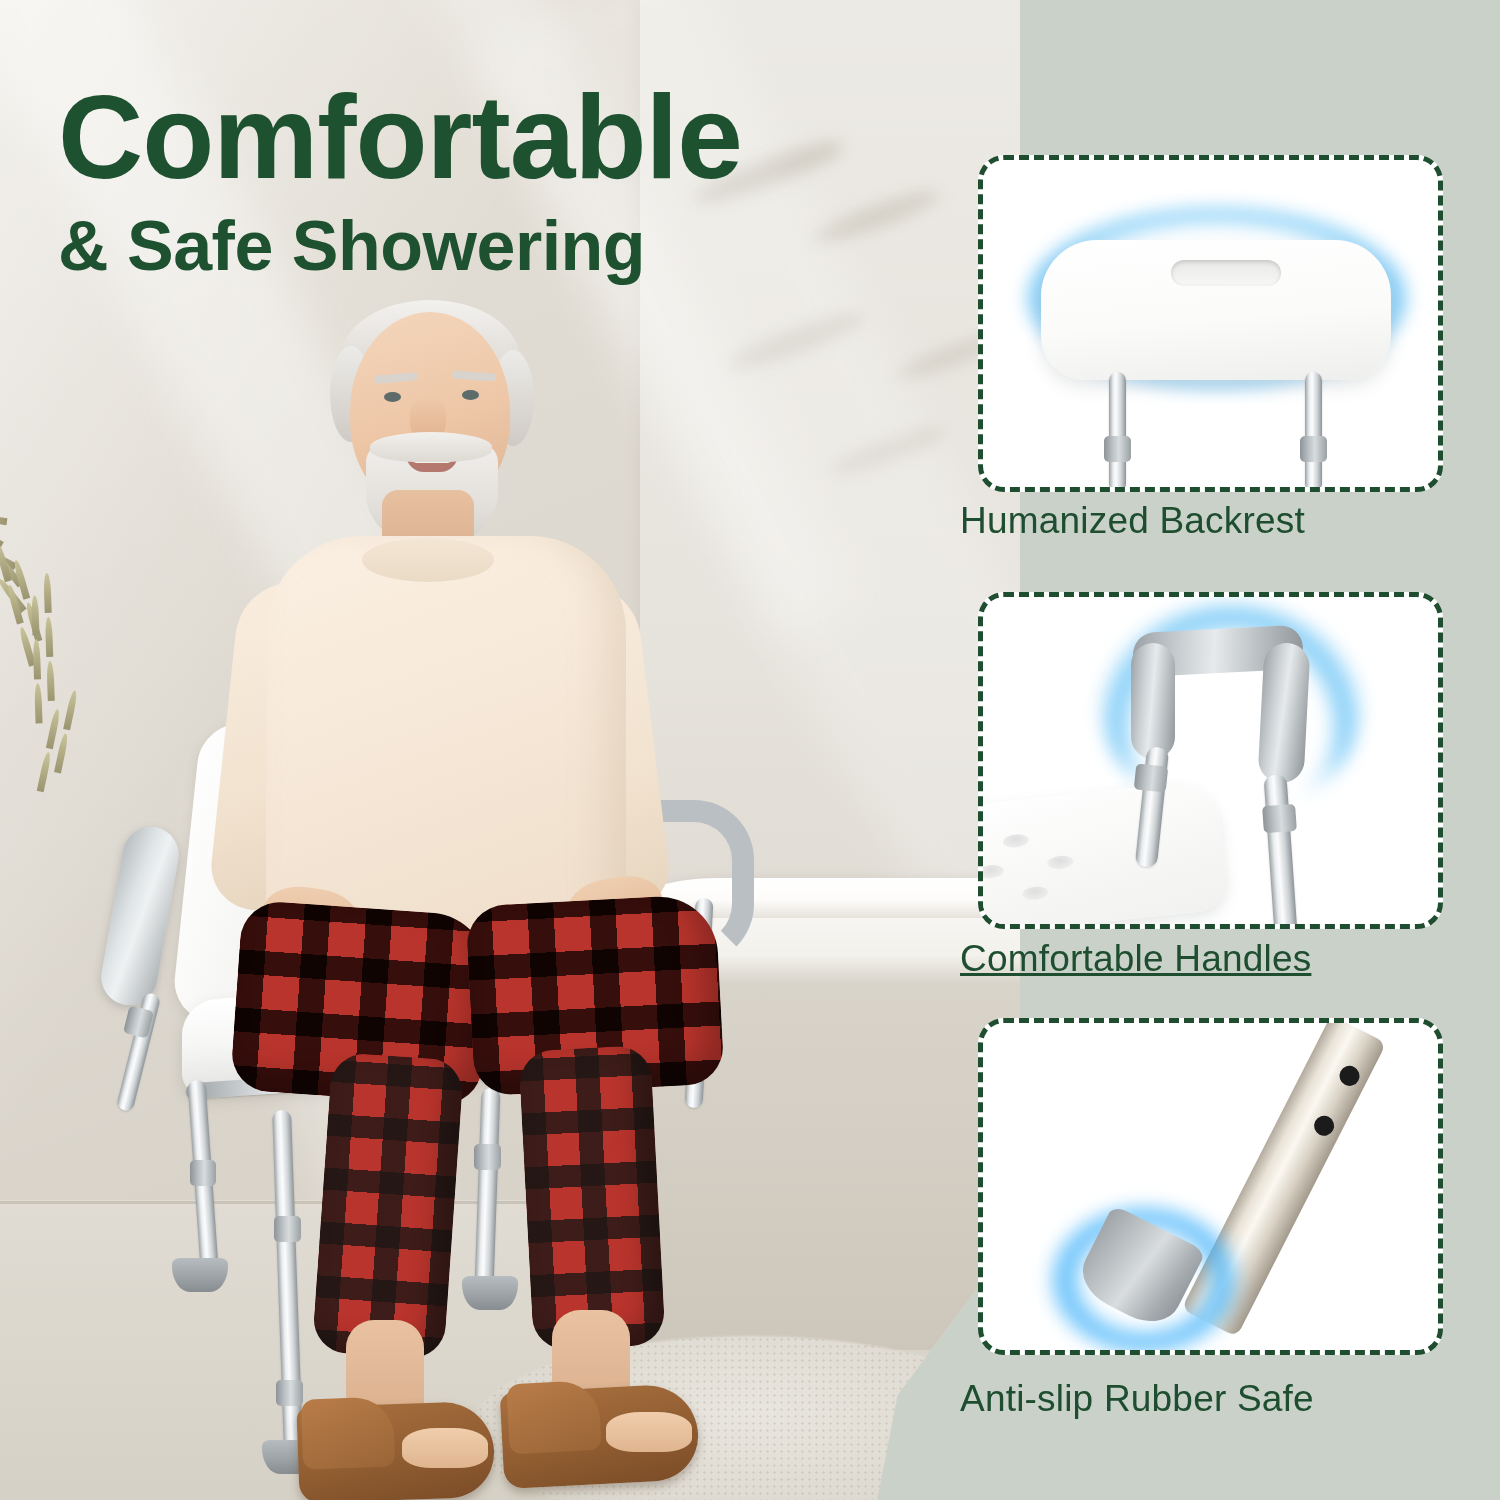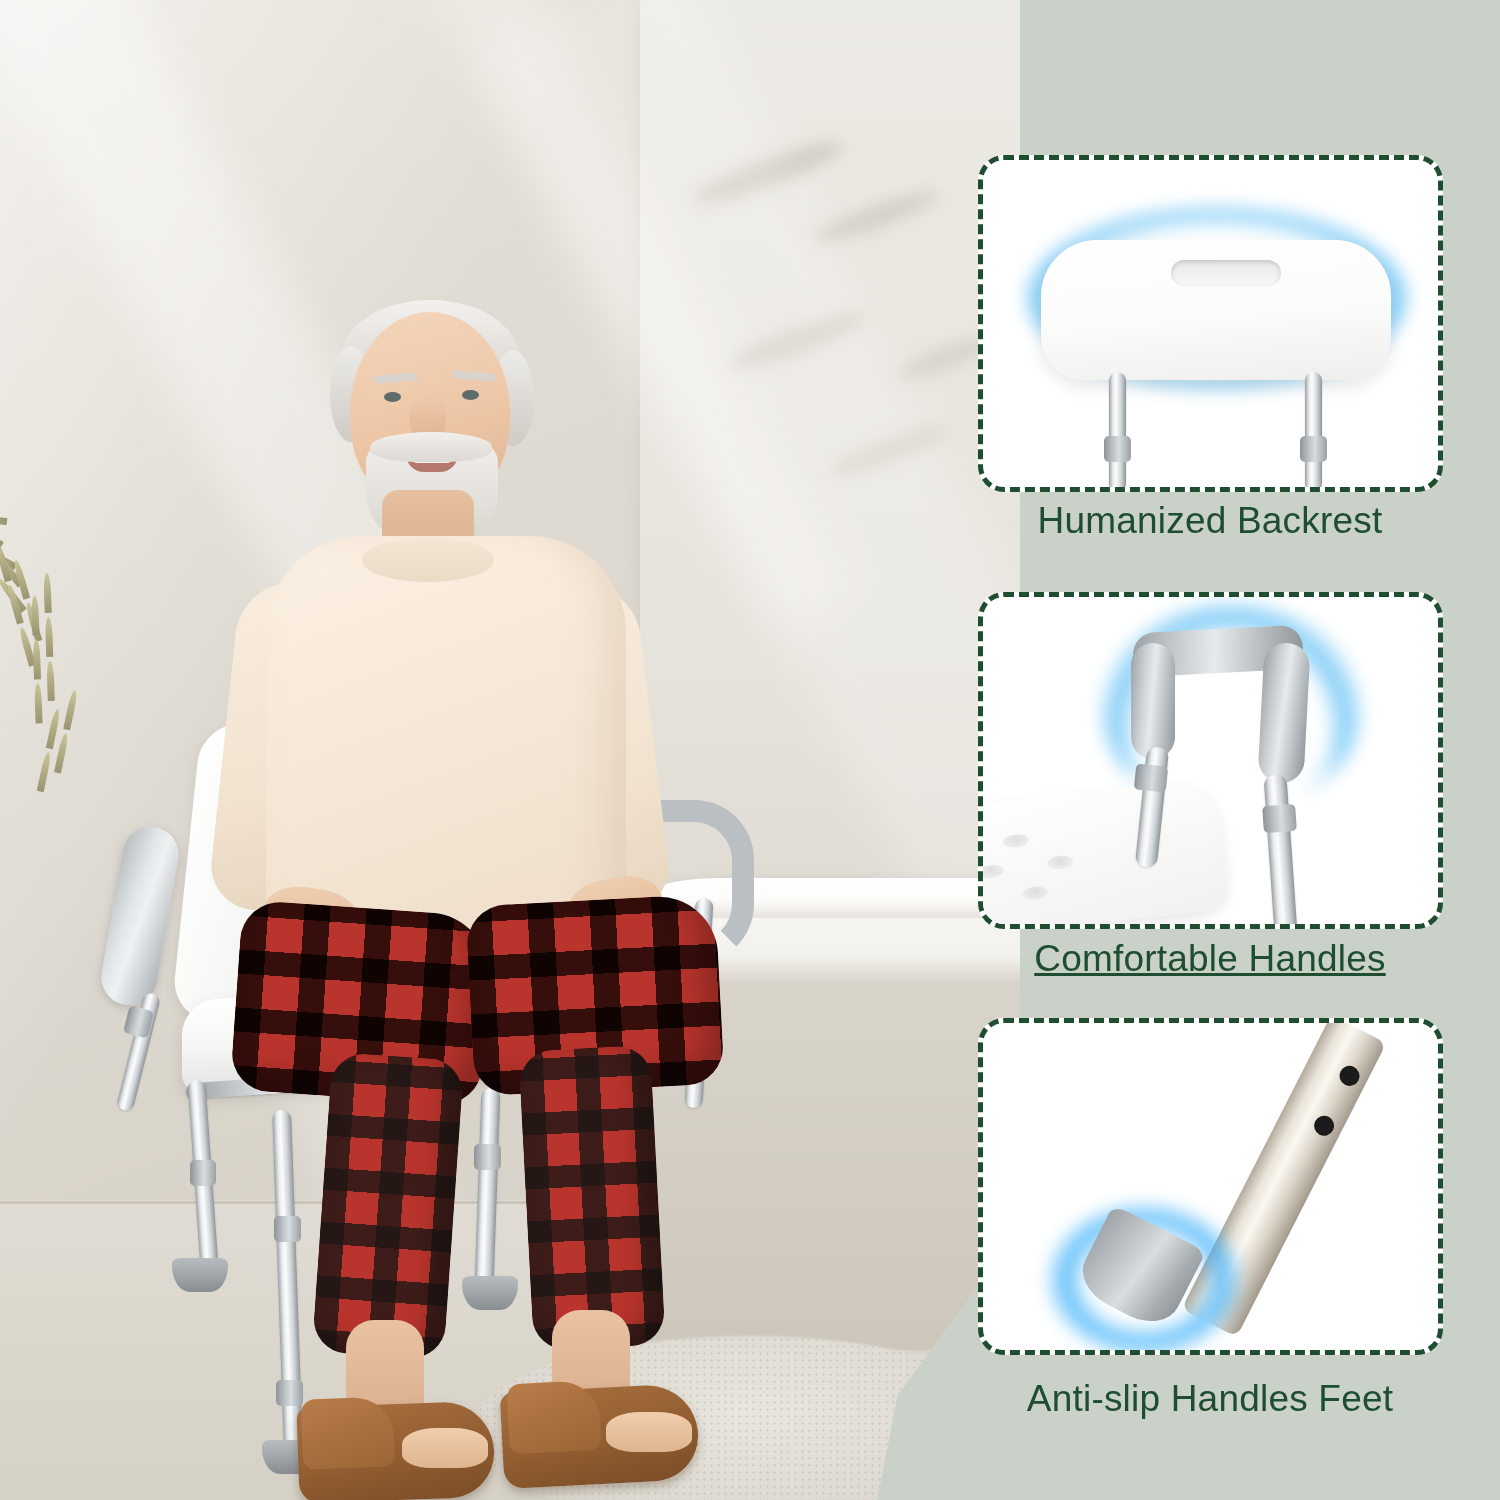--- a/index.html
+++ b/index.html
@@ -183,21 +183,21 @@
   .panel{position:absolute;left:960px;top:0;width:540px;height:1500px;}
   .card{
     position:absolute;left:18px;width:465px;height:337px;
     background:#ffffff;border:5px dashed #1e4d2f;border-radius:26px;
     box-sizing:border-box;overflow:hidden;
   }
   .card1{top:155px;}
   .card2{top:592px;}
   .card3{top:1018px;}
   .cap{
-    position:absolute;left:0;width:500px;text-align:center;
+    position:absolute;left:0;width:500px;text-align:left;
     color:#1e4d2f;font-size:37px;letter-spacing:.2px;white-space:nowrap;
   }
   .cap1{top:500px;}
   .cap2{top:938px;text-decoration:underline;}
   .cap3{top:1378px;}
 
   
   .glow{position:absolute;border-radius:50%;filter:blur(9px);}
 
   
@@ -380,20 +380,24 @@
       <div class="slipper" style="left:128px;top:1104px;transform:rotate(-2deg);"></div>
       <div class="slipper-strap" style="left:132px;top:1098px;transform:rotate(-2deg);"></div>
       <div class="toes" style="left:232px;top:1128px;"></div>
 
       <div class="slipper" style="left:332px;top:1088px;transform:rotate(-3deg);"></div>
       <div class="slipper-strap" style="left:338px;top:1082px;transform:rotate(-3deg);"></div>
       <div class="toes" style="left:436px;top:1112px;"></div>
     </div>
   </div>
 
+  <div class="headline">
+    <div class="h1">Comfortable</div>
+    <div class="h2">&amp; Safe Showering</div>
+  </div>
 
   <div class="panel">
 
     <div class="card card1">
       <div class="glow br-glow"></div>
       <div class="br-panel"></div>
       <div class="br-slot"></div>
       <div class="tube" style="left:126px;top:212px;width:17px;height:120px;"></div>
       <div class="collar" style="left:121px;top:276px;width:27px;height:26px;"></div>
       <div class="tube" style="left:322px;top:212px;width:17px;height:120px;"></div>
@@ -424,16 +428,16 @@
     <div class="cap cap2">Comfortable Handles</div>
 
     <div class="card card3">
       <div class="leg3">
         <span class="dot" style="top:36px;"></span>
         <span class="dot" style="top:92px;"></span>
       </div>
       <div class="glow f-glow"></div>
       <div class="rfoot"></div>
     </div>
-    <div class="cap cap3">Anti-slip Handles Feet</div>
+    <div class="cap cap3">Anti-slip Rubber Safe</div>
 
   </div>
 </div>
 
 </body></html>

